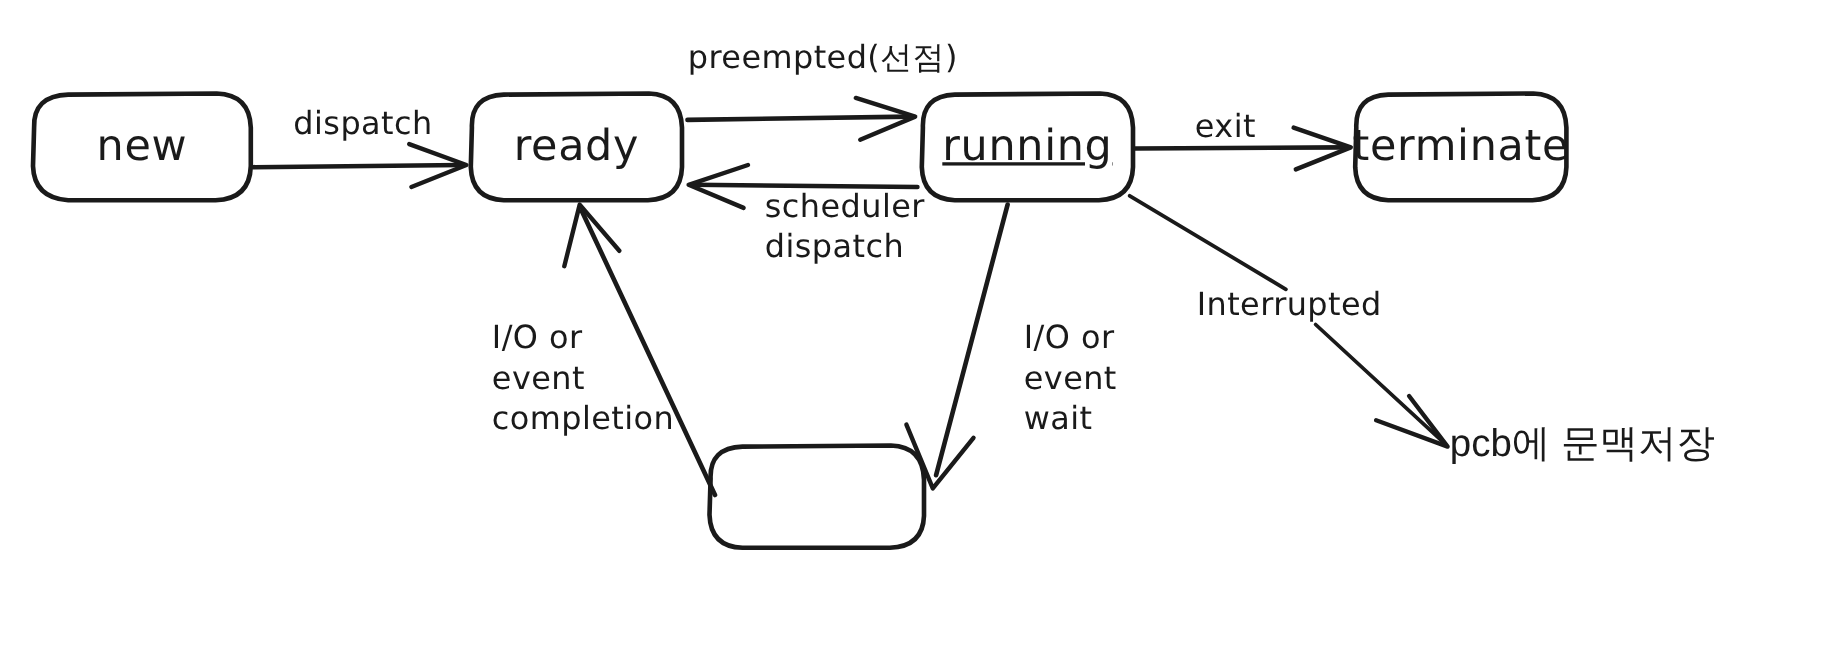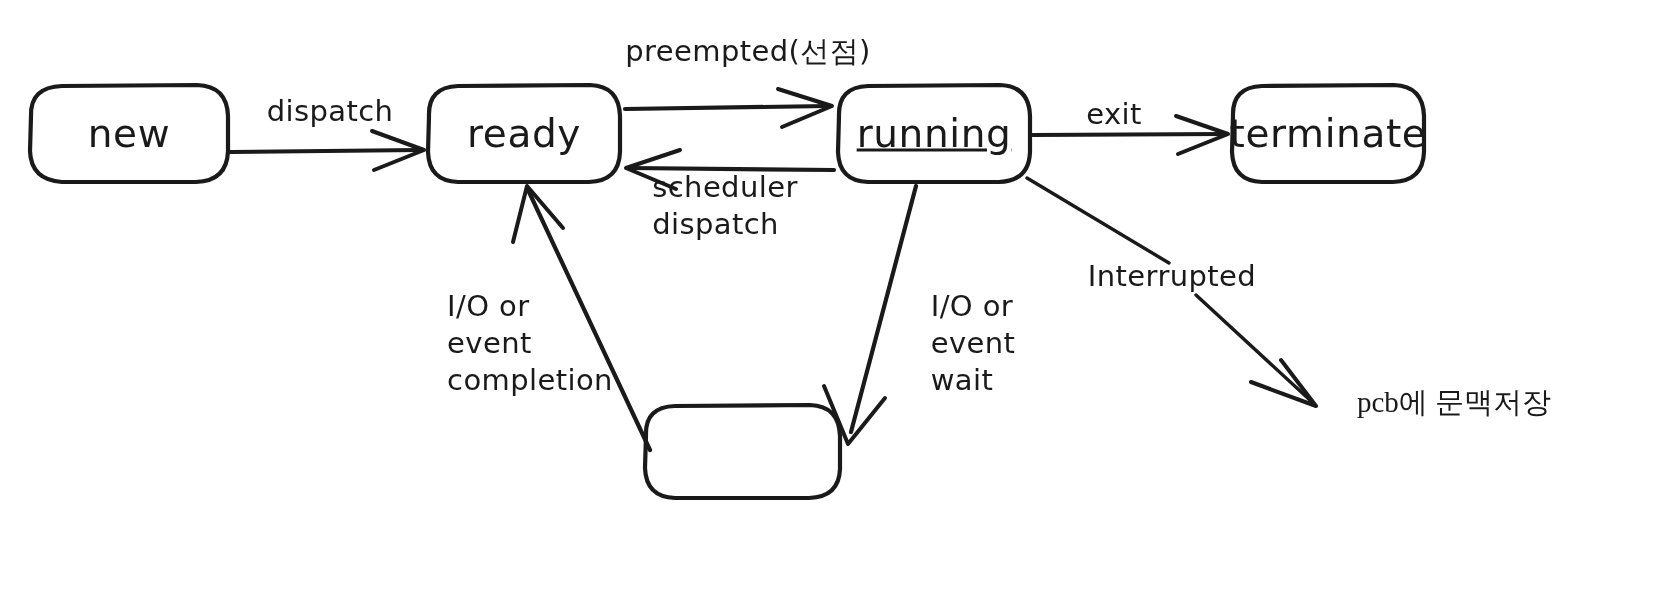--- a/index.html
+++ b/index.html
@@ -73,26 +73,25 @@
     pointer-events: none;
     text-align: right;
   }
   .edge-label.multiline {
     white-space: pre-line;
     text-align: left;
   }
   .note-label {
     position: absolute;
     color: #1a1a1a;
-    font-family: Liberation Serif, serif;
-    font-size: 29px;
+    font-family: Liberation Sans, sans-serif;
+    font-size: 35px;
     white-space: nowrap;
     transform: translate(0, -50%);
     pointer-events: none;
-    margin-left: 39px;
   }
 </style>
 </head>
 <body>
 
 <div id="canvas">
 
   <svg id="diagram-svg" viewBox="0 0 1678 610" xmlns="http://www.w3.org/2000/svg">
 
     <g>
@@ -159,21 +158,21 @@
 
   <div class="state-label" style="left:934px; top:133px;text-decoration:underline;">running</div>
 
   <div class="state-label" style="left:1328px; top:133px;">terminate</div>
 
 
   <div class="edge-label" style="left:330px; top:112px;">dispatch</div>
 
   <div class="edge-label" style="left:748px; top:52px;">preempted(선점)</div>
 
-  <div class="edge-label multiline" style="left:725px; top:206px;">scheduler
+  <div class="edge-label multiline" style="left:768px; top:206px;">scheduler
 dispatch</div>
 
   <div class="edge-label" style="left:1114px; top:115px;">exit</div>
 
   <div class="edge-label multiline" style="left:973px; top:344px;">I/O or
 event
 wait</div>
 
   <div class="edge-label multiline" style="left:530px; top:344px;">I/O or
 event

